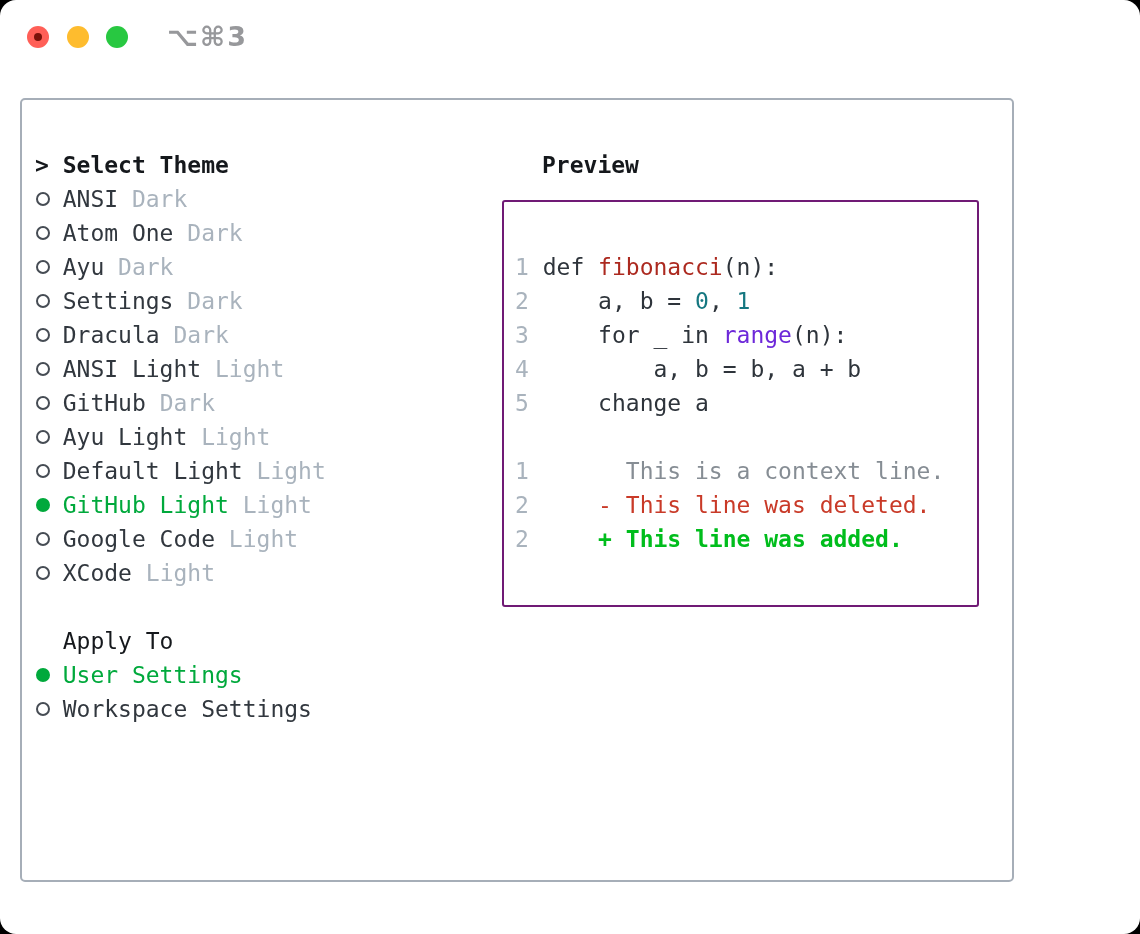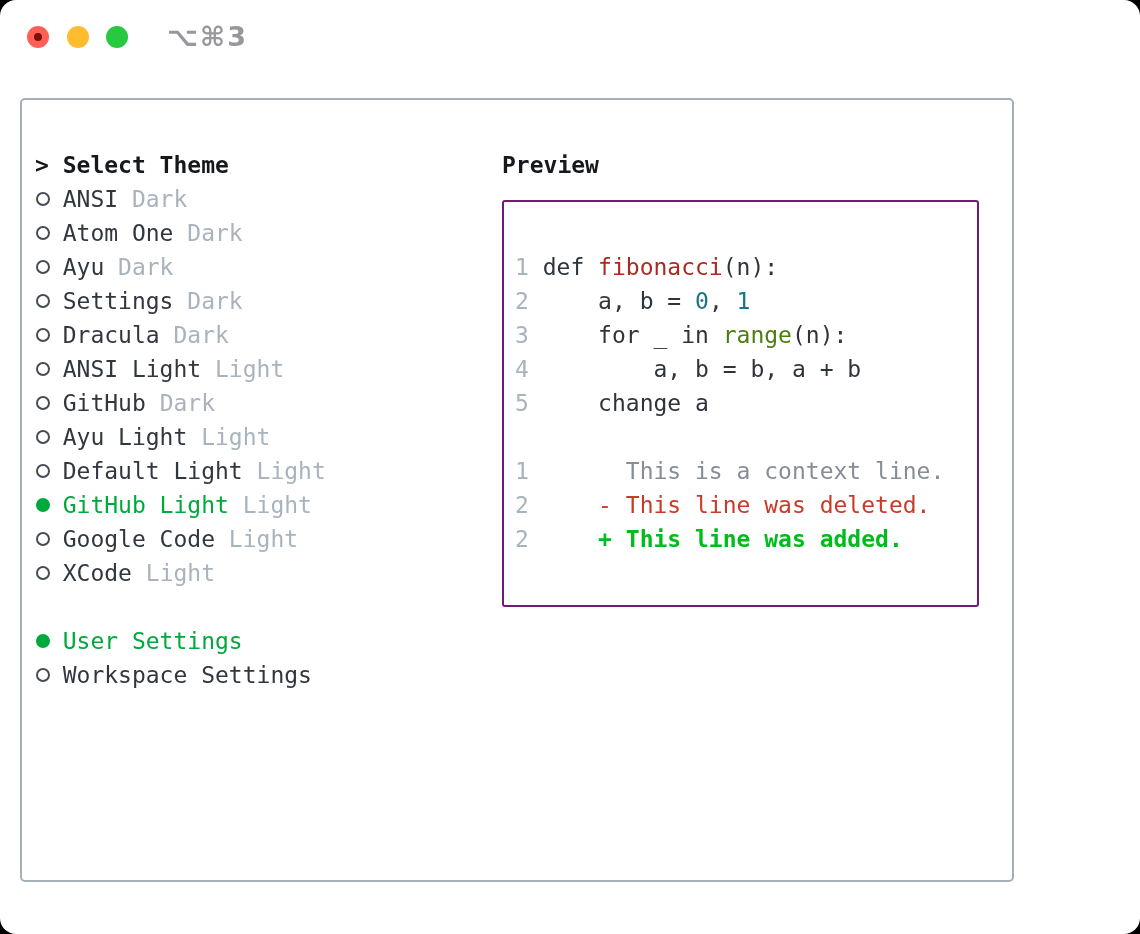--- a/index.html
+++ b/index.html
@@ -24,28 +24,28 @@
   .hdr{font-weight:bold;color:#15181c;}
   .subhdr{color:#15181c;}
   .marker{position:absolute;left:1px;top:50%;transform:translateY(-50%);width:14px;height:14px;border:2px solid #464c54;border-radius:50%;box-sizing:border-box;}
   .selected .marker{background:#00a93c;border-color:#00a93c;}
   .nm{color:#31373e;}
   .selected .nm{color:#00a93c;}
   .tag{color:#a9b3bd;margin-left:1ch;}
   .help{margin-top:0;color:#a9b3bd;line-height:34px;white-space:normal;}
   
   .right-panel{position:absolute;left:480px;top:48px;font-size:23px;line-height:34px;}
-  .preview-title{height:34px;line-height:34px;font-weight:bold;color:#15181c;}
+  .preview-title{height:34px;line-height:34px;font-weight:bold;color:#15181c;margin-left:40px;}
   .code-box{margin-top:18px;width:477px;height:407px;border:2px solid #701a75;border-radius:3px;box-sizing:border-box;padding:48px 0 0 11px;overflow:hidden;}
   .cl{height:34px;line-height:34px;white-space:pre;font-size:23px;}
   .ln{color:#a9b3bd;}
   .df{color:#2e343b;}
   .fn{color:#ac291f;}
   .nu{color:#157780;}
-  .bi{color:#4d7c0f;}
+  .bi{color:#6d28d9;}
   .ctx{color:#868d94;}
   .del{color:#c93a28;}
   .add{color:#00bd1c;font-weight:bold;}
 </style>
 </head>
 <body>
 
 <div class="window">
 
   <div class="titlebar">
@@ -69,20 +69,21 @@
       <div class="row"><span class="marker"></span><span class="nm">ANSI Light</span><span class="tag">Light</span></div>
       <div class="row"><span class="marker"></span><span class="nm">GitHub</span><span class="tag">Dark</span></div>
       <div class="row"><span class="marker"></span><span class="nm">Ayu Light</span><span class="tag">Light</span></div>
       <div class="row"><span class="marker"></span><span class="nm">Default Light</span><span class="tag">Light</span></div>
       <div class="row selected"><span class="marker"></span><span class="nm">GitHub Light</span><span class="tag">Light</span></div>
       <div class="row"><span class="marker"></span><span class="nm">Google Code</span><span class="tag">Light</span></div>
       <div class="row"><span class="marker"></span><span class="nm">XCode</span><span class="tag">Light</span></div>
 
       <div class="blank-row"></div>
 
+      <div class="row"><span class="subhdr">Apply To</span></div>
       <div class="row selected"><span class="marker"></span><span class="nm">User Settings</span></div>
       <div class="row"><span class="marker"></span><span class="nm">Workspace Settings</span></div>
 
       <div class="blank-row"></div>
 
     </div>
 
     <div class="right-panel">
       <div class="preview-title">Preview</div>
       <div class="code-box">

